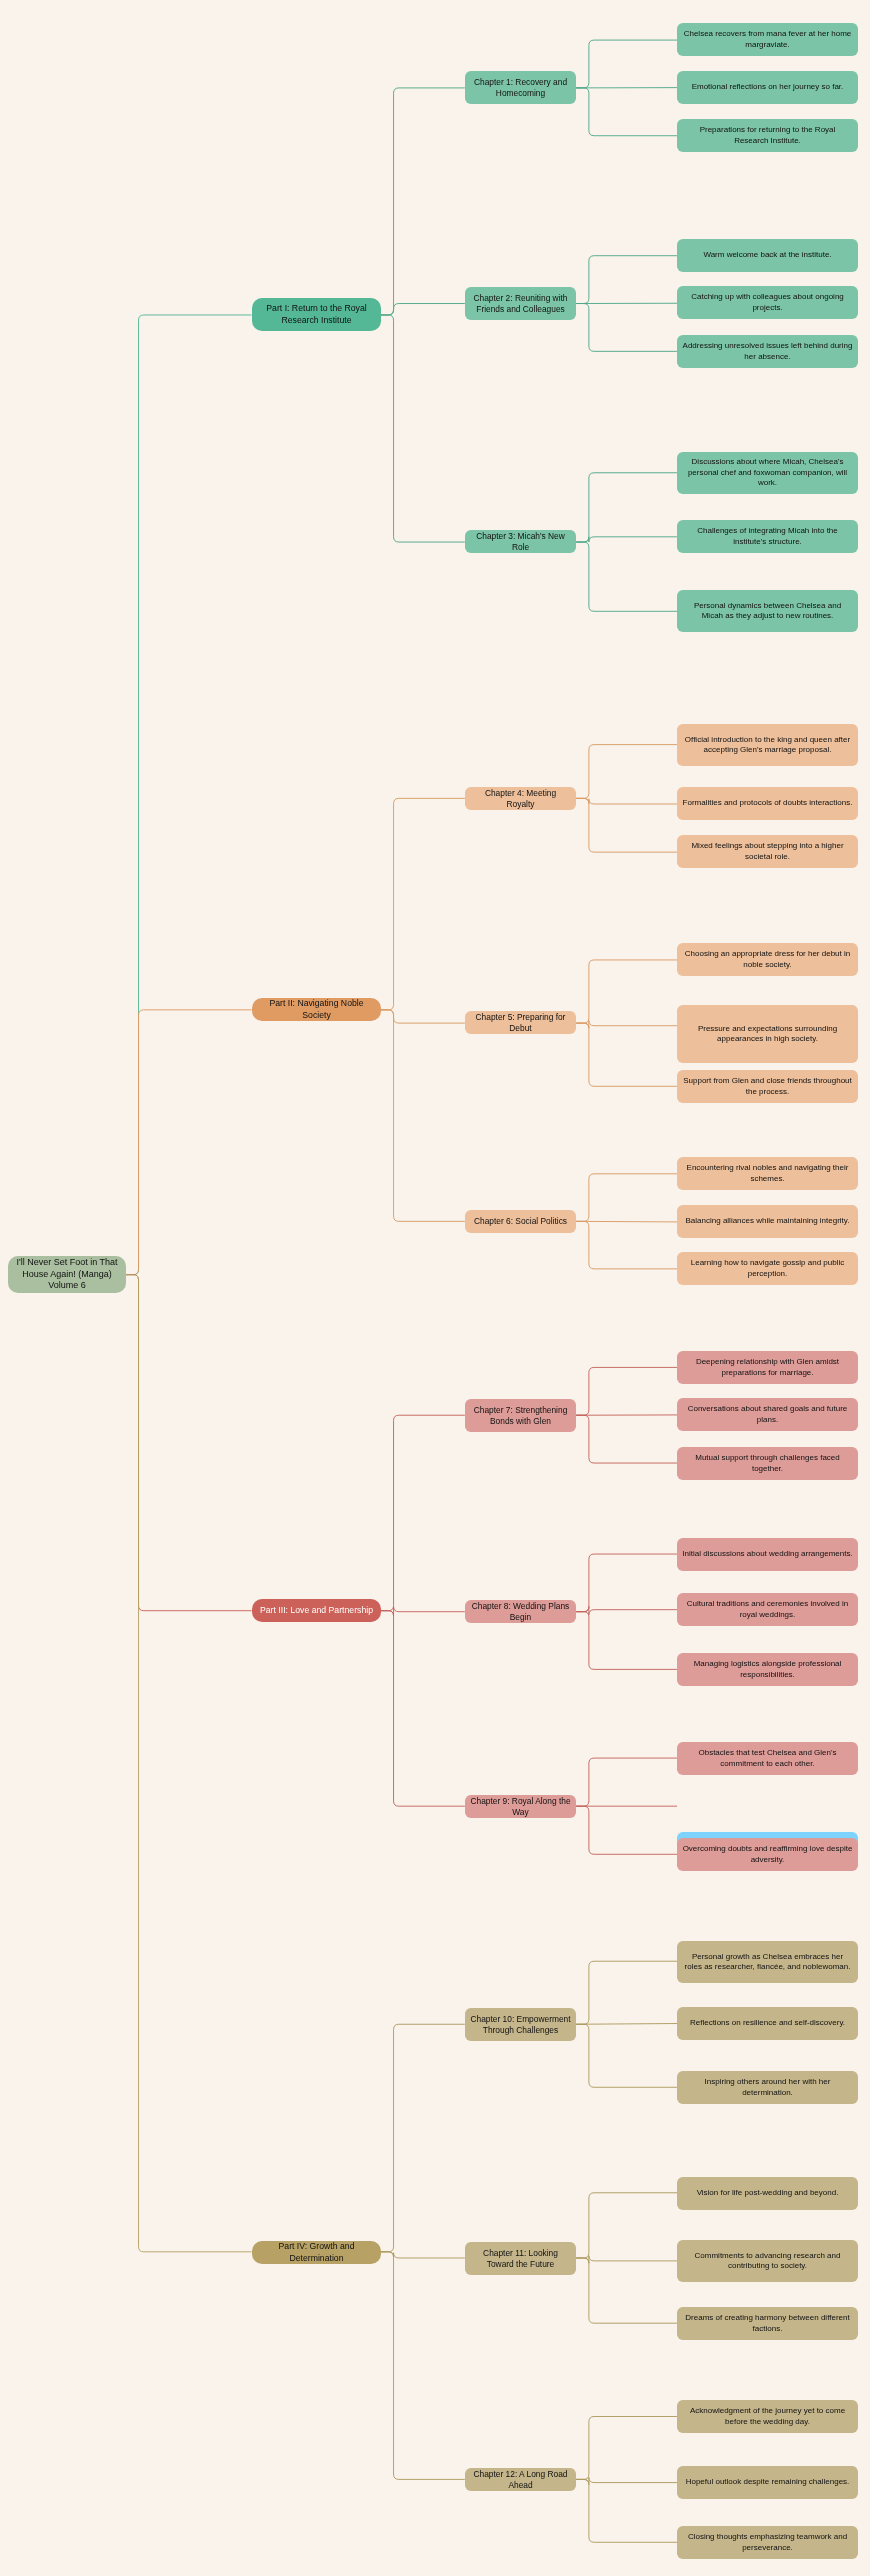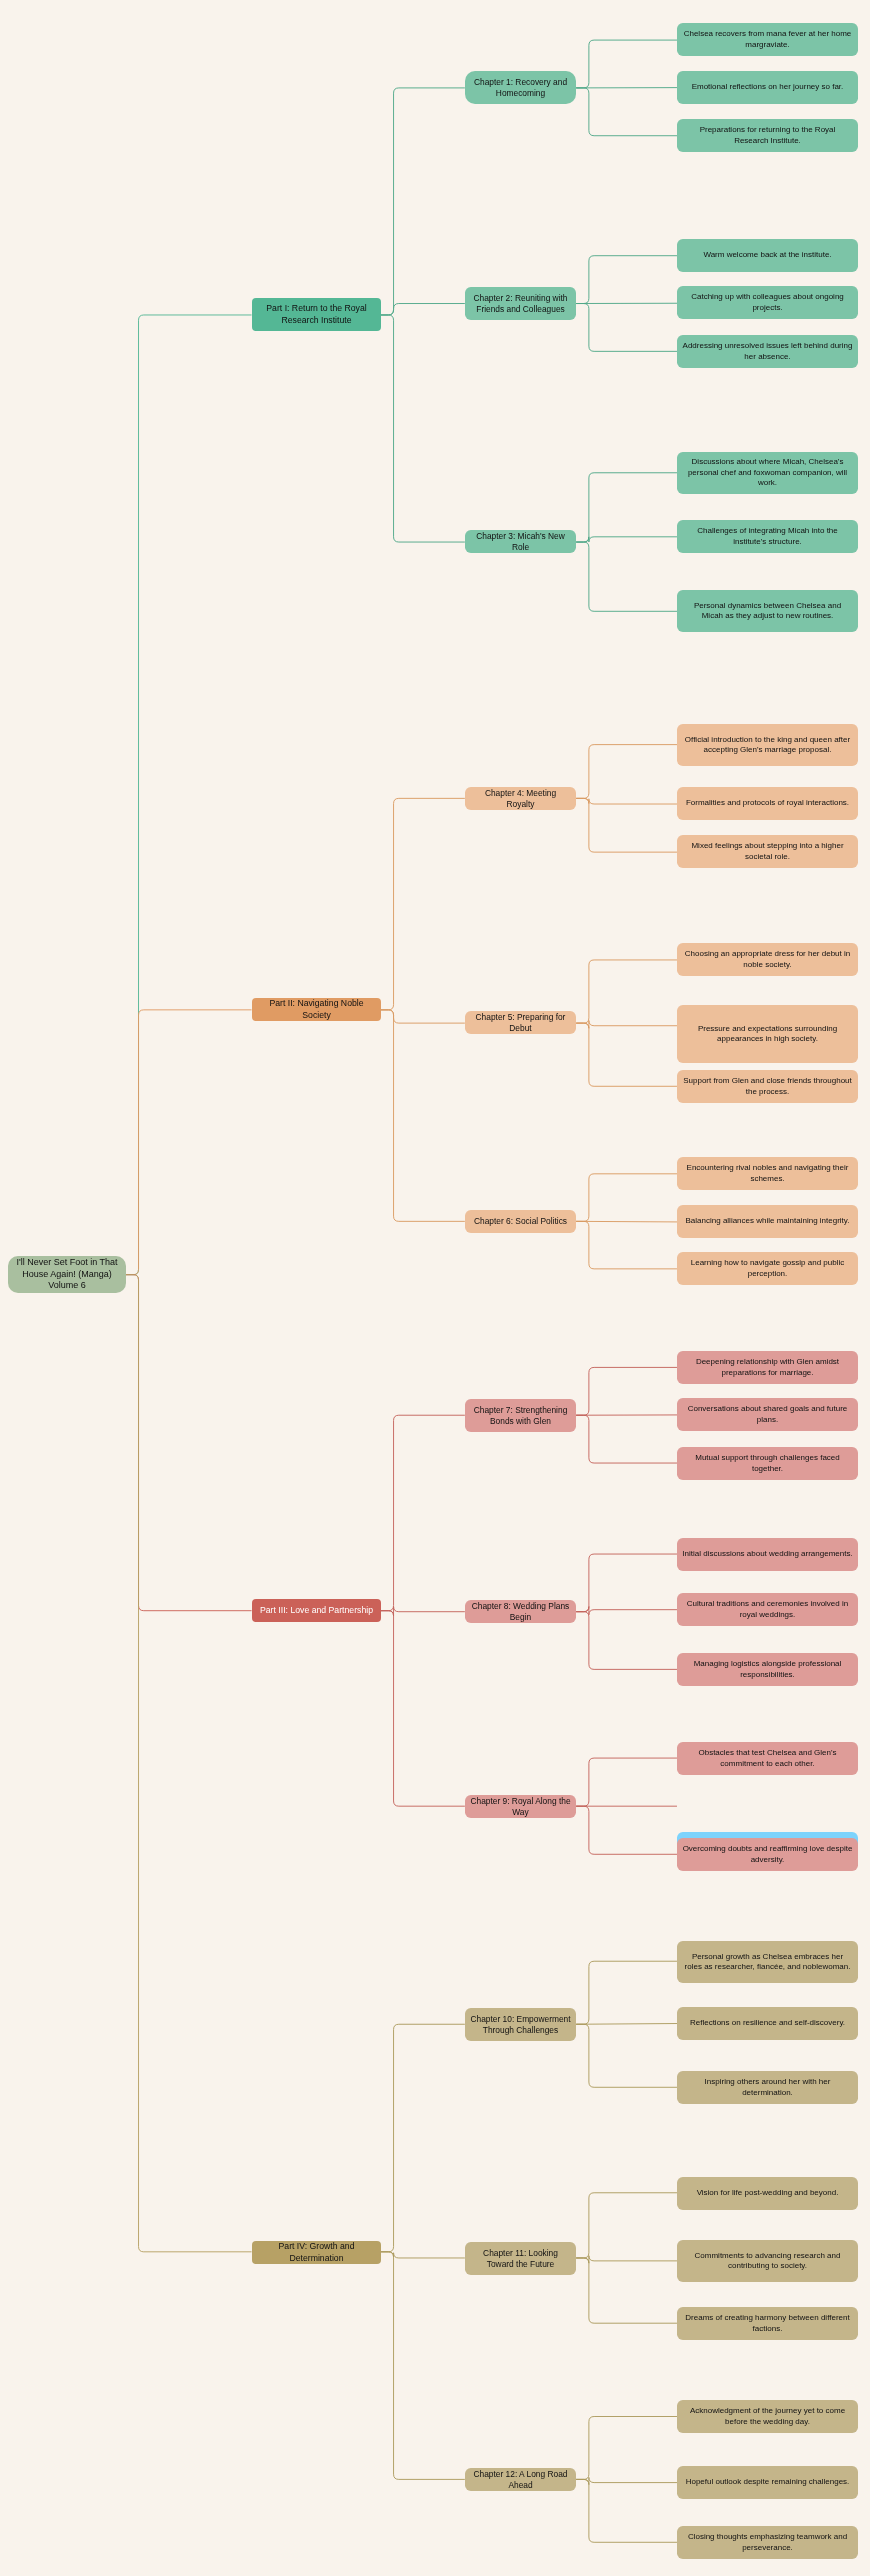--- a/index.html
+++ b/index.html
@@ -33,21 +33,21 @@
     color: #111111;
     line-height: 1.30;
     padding: 3.5px 5.2px;
     overflow: hidden;
   }
   .node.root {
     border-radius: 10px;
     font-size: 9px;
   }
   .node.part {
-    border-radius: 4px;
+    border-radius: 10px;
     font-size: 8.7px;
   }
   .node.chapter {
     font-size: 8.4px;
   }
   .node.leaf {
     font-size: 8px;
   }
   .node.white-text { color: #FFFFFF; }
 </style>
@@ -108,21 +108,21 @@
       <path d="M 994 4277 H 1007 Q 1016 4277 1016 4268 V 4177.5 Q 1016 4168.5 1025 4168.5 H 1168" fill="none" stroke="#AC9B5E" stroke-width="1.6"></path>
       <path d="M 994 4277 H 1007 Q 1016 4277 1016 4286 V 4273.5 Q 1016 4282.5 1025 4282.5 H 1168" fill="none" stroke="#AC9B5E" stroke-width="1.6"></path>
       <path d="M 994 4277 H 1007 Q 1016 4277 1016 4286 V 4376.5 Q 1016 4385.5 1025 4385.5 H 1168" fill="none" stroke="#AC9B5E" stroke-width="1.6"></path>
     </svg>
 <div class="node root" style="left: 8px; top: 1256px; width: 118px; height: 37px; background: rgb(169, 191, 159);">
       <span>I'll Never Set Foot in That House Again! (Manga) Volume 6</span>
     </div>
     <div class="node part" style="left: 252px; top: 298px; width: 129px; height: 33px; background: rgb(84, 183, 149); color: rgb(17, 17, 17);">
       <span>Part I: Return to the Royal Research Institute</span>
     </div>
-    <div class="node chapter" style="left: 465px; top: 71px; width: 111px; height: 33px; background: rgb(124, 196, 167); border-radius: 10px;">
+    <div class="node chapter" style="left: 465px; top: 71px; width: 111px; height: 33px; background: rgb(124, 196, 167);">
       <span>Chapter 1: Recovery and Homecoming</span>
     </div>
     <div class="node leaf" style="left: 677px; top: 23px; width: 181px; height: 33px; background: rgb(124, 196, 167);">
       <span>Chelsea recovers from mana fever at her home margraviate.</span>
     </div>
     <div class="node leaf" style="left: 677px; top: 71px; width: 181px; height: 33px; background: rgb(124, 196, 167);">
       <span>Emotional reflections on her journey so far.</span>
     </div>
     <div class="node leaf" style="left: 677px; top: 119px; width: 181px; height: 33px; background: rgb(124, 196, 167);">
       <span>Preparations for returning to the Royal Research Institute.</span>
@@ -154,21 +154,21 @@
     <div class="node part" style="left: 252px; top: 998px; width: 129px; height: 23px; background: rgb(224, 155, 99); color: rgb(17, 17, 17);">
       <span>Part II: Navigating Noble Society</span>
     </div>
     <div class="node chapter" style="left: 465px; top: 787px; width: 111px; height: 23px; background: rgb(237, 191, 154);">
       <span>Chapter 4: Meeting Royalty</span>
     </div>
     <div class="node leaf" style="left: 677px; top: 724px; width: 181px; height: 42px; background: rgb(237, 191, 154);">
       <span>Official introduction to the king and queen after accepting Glen's marriage proposal.</span>
     </div>
     <div class="node leaf" style="left: 677px; top: 787px; width: 181px; height: 33px; background: rgb(237, 191, 154);">
-      <span>Formalities and protocols of royal interactions.</span>
+      <span>Formalities and protocols of doubts interactions.</span>
     </div>
     <div class="node leaf" style="left: 677px; top: 835px; width: 181px; height: 33px; background: rgb(237, 191, 154);">
       <span>Mixed feelings about stepping into a higher societal role.</span>
     </div>
     <div class="node chapter" style="left: 465px; top: 1011px; width: 111px; height: 23px; background: rgb(237, 191, 154);">
       <span>Chapter 5: Preparing for Debut</span>
     </div>
     <div class="node leaf" style="left: 677px; top: 943px; width: 181px; height: 33px; background: rgb(237, 191, 154);">
       <span>Choosing an appropriate dress for her debut in noble society.</span>
     </div>

